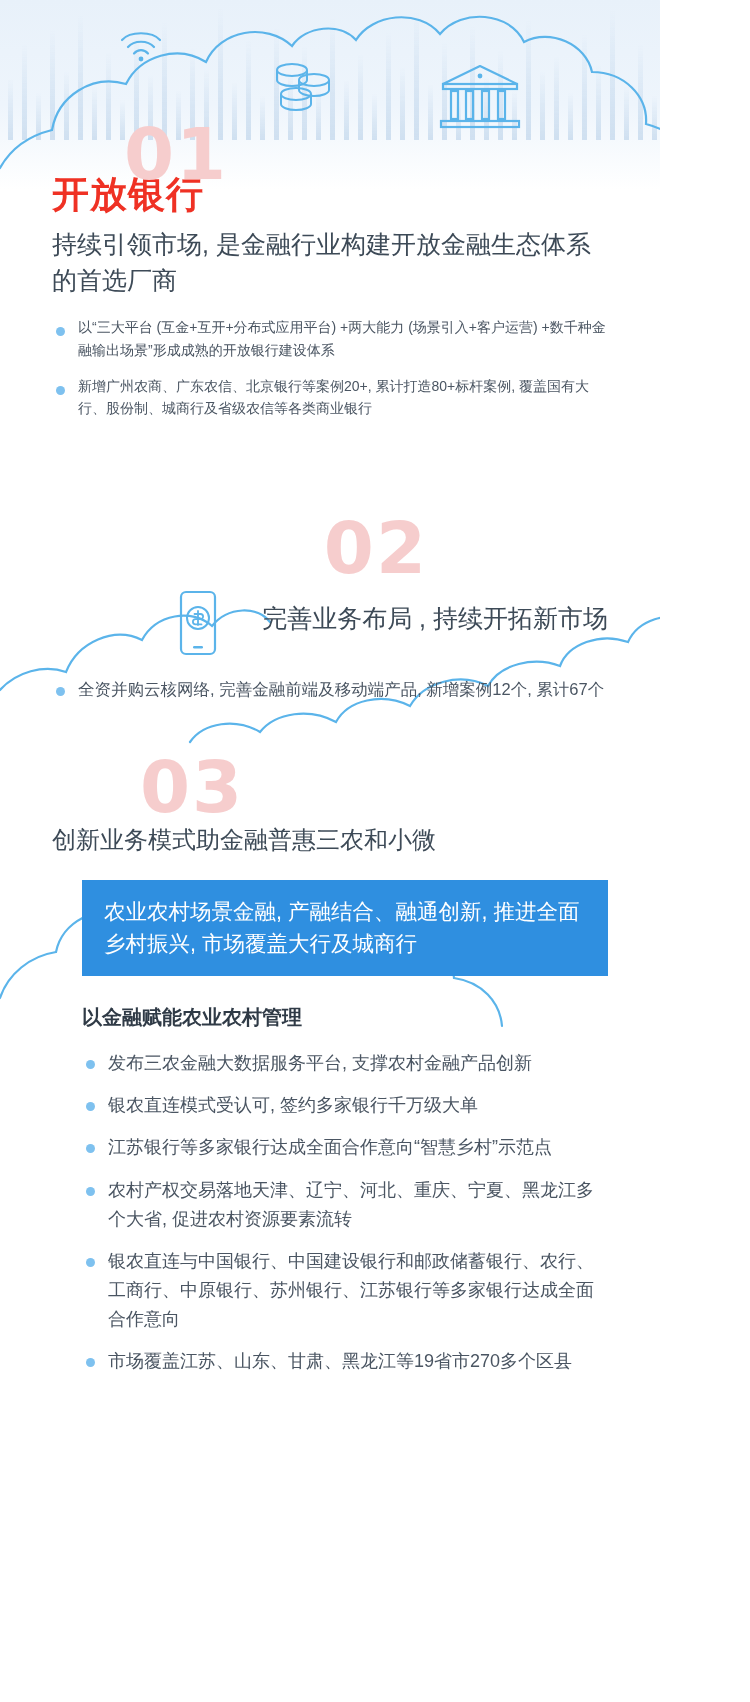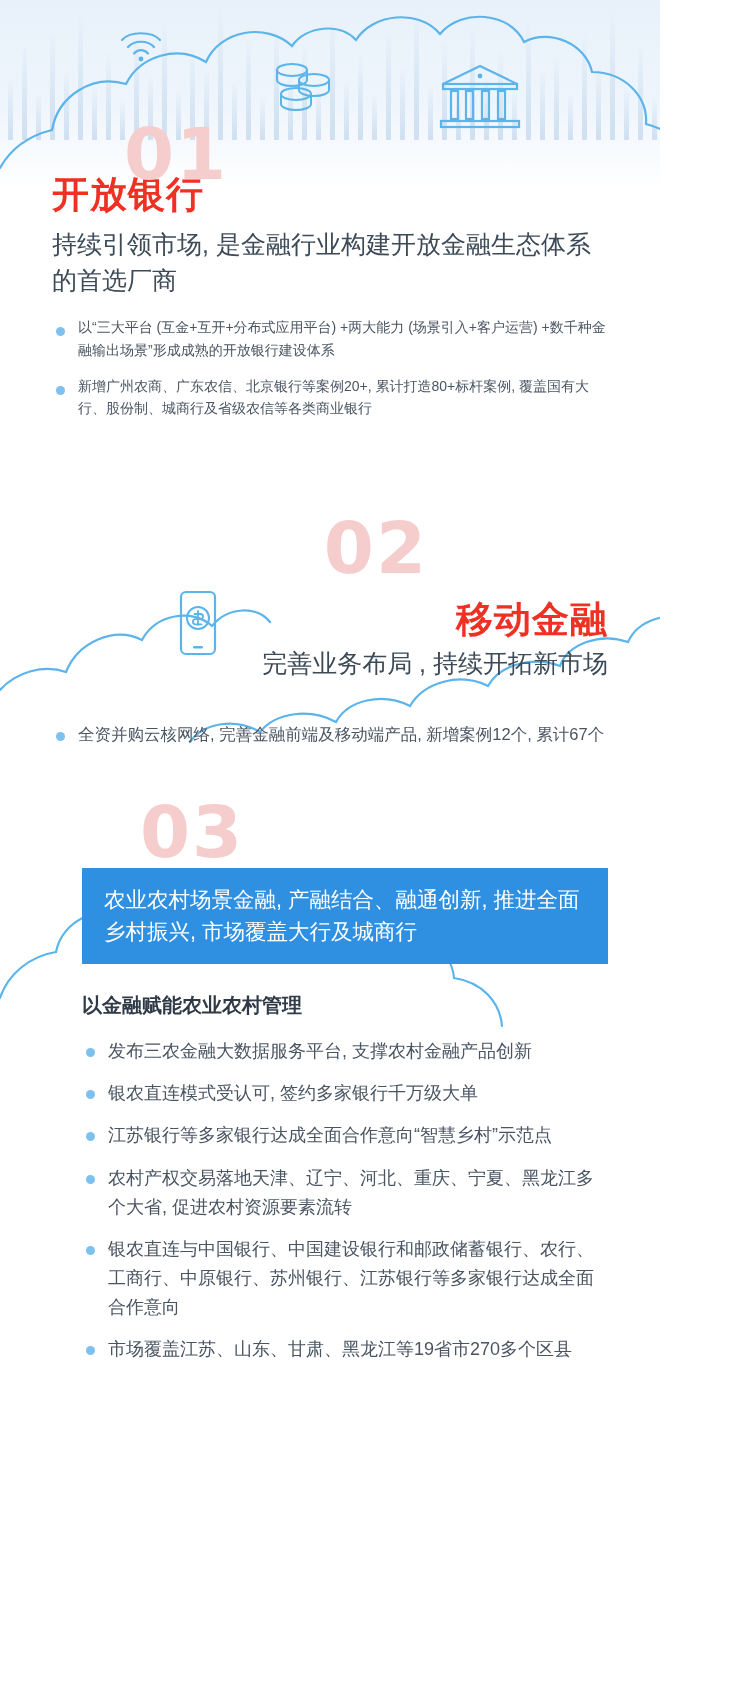--- a/index.html
+++ b/index.html
@@ -265,37 +265,37 @@
       <rect x="9" y="4" width="34" height="62" rx="5" stroke="#5bb4ea" stroke-width="2.2" fill="none"></rect>
       <circle cx="26" cy="30" r="11" stroke="#5bb4ea" stroke-width="2" fill="none"></circle>
       <path d="M26,23 V37 M22.5,26 h6 a2.6,2.6 0 0 1 0,5.2 h-5 a2.6,2.6 0 0 0 0,5.2 h6" stroke="#5bb4ea" stroke-width="1.8" fill="none" stroke-linecap="round"></path>
       <rect x="21" y="58" width="10" height="2.6" rx="1.3" fill="#5bb4ea"></rect>
     </svg>
   </div>
 
   <div class="section" id="sec2">
     <div class="head">
       <div class="num-ghost">02</div>
-      <h2 class="sec-title">移动金融</h2>
       <p class="sec-sub">完善业务布局 , 持续开拓新市场</p>
     </div>
     <ul class="bullets" style="margin-top:40px">
       <li><span>全资并购云核网络, 完善金融前端及移动端产品, 新增案例12个, 累计67个</span></li>
     </ul>
   </div>
 
   <div class="cloud-wrap" style="left:0;top:870px;width:750px;height:180px;">
     <svg width="750" height="180" viewBox="0 0 750 180" fill="none">
       <path d="M0,128 C8,104 30,86 56,82 C62,52 96,34 126,46 C140,20 178,12 200,32 C216,10 254,8 270,28 C292,8 330,14 342,38 C370,30 396,44 402,68 C430,66 452,84 454,108 C482,112 500,132 502,156" stroke="#5bb4ea" stroke-width="2.2" fill="none" stroke-linecap="round"></path>
     </svg>
   </div>
 
   <div class="section" id="sec3">
     <div class="head">
       <div class="num-ghost">03</div>
+      <p class="sec-sub">创新业务模式助金融普惠三农和小微</p>
     </div>
 
     <div class="callout">农业农村场景金融, 产融结合、融通创新, 推进全面乡村振兴, 市场覆盖大行及城商行</div>
 
     <div class="sub-head">以金融赋能农业农村管理</div>
 
     <ul class="bullets">
       <li><span>发布三农金融大数据服务平台, 支撑农村金融产品创新</span></li>
       <li><span>银农直连模式受认可, 签约多家银行千万级大单</span></li>
       <li><span>江苏银行等多家银行达成全面合作意向“智慧乡村”示范点</span></li>

